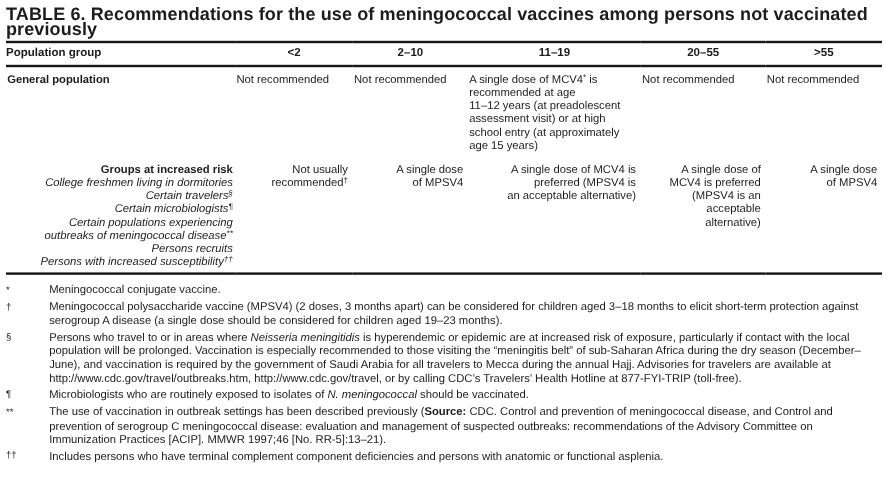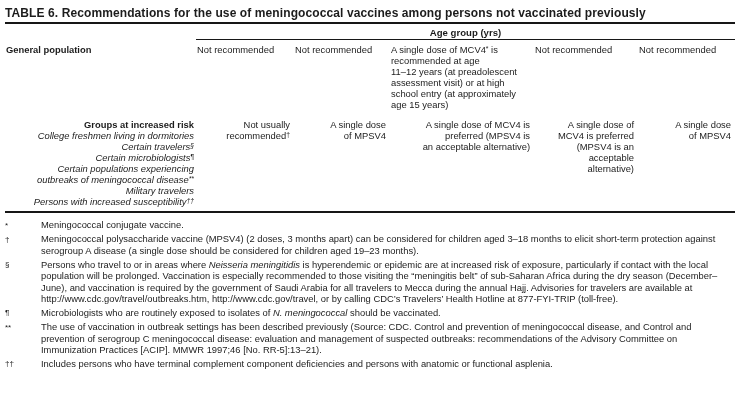--- a/index.html
+++ b/index.html
@@ -8,21 +8,21 @@
     background: #ffffff;
     overflow: hidden;
     font-family: "Liberation Sans", sans-serif;
     color: #1c1c1c;
     -webkit-font-smoothing: antialiased;
   }
   .page { padding: 7px 5px 0 5px; }
 
   .title {
     font-weight: bold;
-    font-size: 12px;
+    font-size: 15px;
     line-height: 12px;
     margin-bottom: 3px;
     letter-spacing: 0.1px;
   }
 
   table.tbl {
     border-collapse: collapse;
     table-layout: fixed;
     width: 730px;
     border-top: 2px solid #171717;
@@ -85,42 +85,46 @@
     line-height: 11.4px;
     padding-top: 0.5px;
   }
   .fnt {
     flex: 1;
     font-size: 9.4px;
     line-height: 11.4px;
     padding-left: 23px;
   }
   .fnt i { }
-  .fnt b { font-weight: normal; }
+  .fnt b { font-weight: bold; }
 </style>
 </head>
 <body>
 
 <div class="page">
 
   <div class="title">TABLE 6. Recommendations for the use of meningococcal vaccines among persons not vaccinated previously</div>
 
   <table class="tbl">
     <colgroup>
       <col class="c1">
         <col class="c2">
         <col class="c3">
         <col class="c4">
         <col class="c5">
         <col class="c6">
     </colgroup>
     <thead>
-      <tr>
-        <th class="blank"></th>
-        <th class="agespan" colspan="5">Age group (yrs)</th>
+      <tr class="hdr-row">
+        <th class="poph">Population group</th>
+        <th class="colh colh2">&lt;2</th>
+        <th class="colh colh3">2–10</th>
+        <th class="colh colh4">11–19</th>
+        <th class="colh colh5">20–55</th>
+        <th class="colh colh6">&gt;55</th>
       </tr>
     </thead>
     <tbody>
       <tr class="r1">
         <td class="lab">
           <div class="grp">General population</div>
         </td>
         <td class="cell">Not recommended</td>
         <td class="cell">Not recommended</td>
         <td class="cell">A single dose of MCV4<sup>*</sup> is
@@ -133,21 +137,21 @@
         <td class="cell">Not recommended</td>
       </tr>
       <tr class="r2">
         <td class="lab">
           <div class="grp">Groups at increased risk</div>
           <div class="sub">College freshmen living in dormitories</div>
           <div class="sub">Certain travelers<sup>§</sup></div>
           <div class="sub">Certain microbiologists<sup>¶</sup></div>
           <div class="sub">Certain populations experiencing
   outbreaks of meningococcal disease<sup>**</sup></div>
-          <div class="sub">Military travelers</div>
+          <div class="sub">Persons recruits</div>
           <div class="sub">Persons with increased susceptibility<sup>††</sup></div>
         </td>
         <td class="cell">Not usually
 recommended<sup>†</sup></td>
         <td class="cell">A single dose
 of MPSV4</td>
         <td class="cell">A single dose of MCV4 is
 preferred (MPSV4 is
  an acceptable alternative)</td>
         <td class="cell">A single dose of

